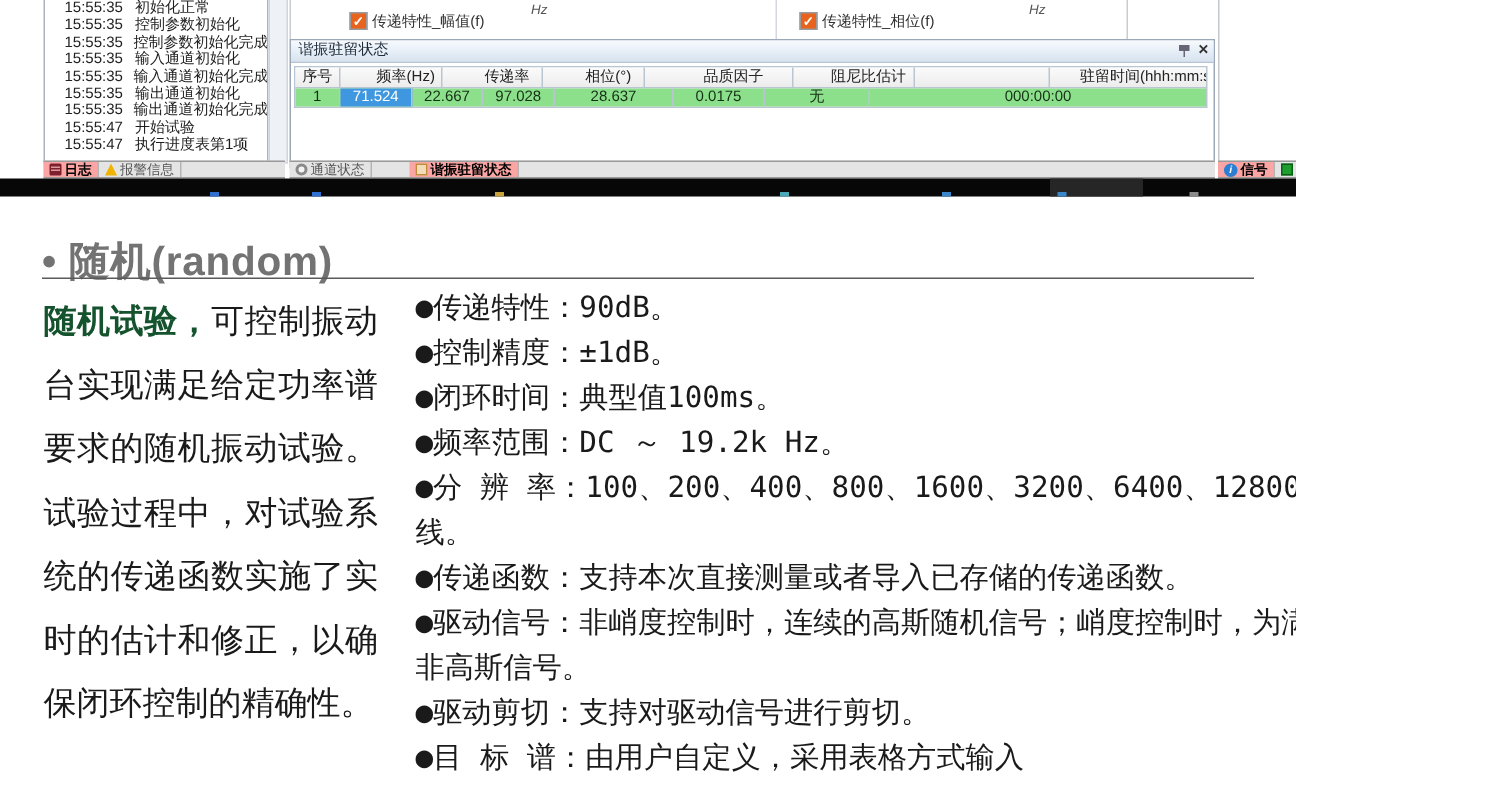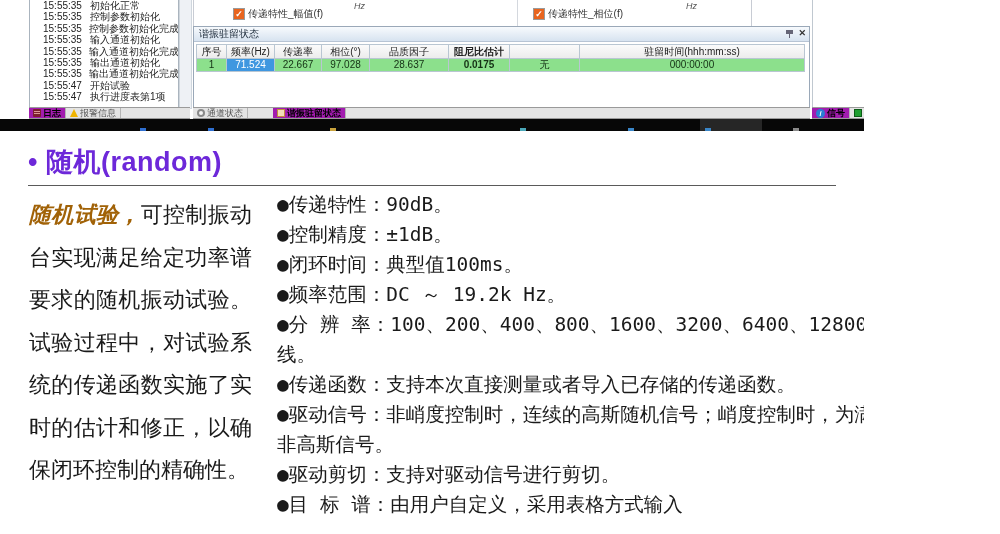--- a/index.html
+++ b/index.html
@@ -33,55 +33,55 @@
   .res-title{height:14px;background:linear-gradient(#f7fafd,#d7e3f0);border-bottom:1px solid #b7c4d4;
              font-size:10px;line-height:14px;padding-left:5px;color:#1d2b3a;position:relative;}
   .res-btns{position:absolute;right:3px;top:1px;display:flex;gap:5px;align-items:center;}
   .pin-ico{width:7px;height:9px;position:relative;}
   .pin-ico:before{content:"";position:absolute;left:0;top:1px;width:7px;height:4px;background:#667;}
   .pin-ico:after{content:"";position:absolute;left:3px;top:5px;width:1px;height:4px;background:#667;}
   .close-ico{font-size:9px;font-weight:bold;color:#333;line-height:11px;}
   .res-table{margin:2px;border:1px solid #b9c6d2;width:609px;box-sizing:border-box;}
   .t-row{display:flex;text-align:center;font-size:10px;}
   .t-head{height:13px;line-height:13px;background:linear-gradient(#fbfbfb,#ececec);
-          border-bottom:1px solid #b9c6d2;color:#222;}
+          border-bottom:1px solid #b9c6d2;color:#222;gap:20px;}
   .t-data{height:12px;line-height:12px;background:#8ce08c;color:#143014;}
   .t-cell{border-right:1px solid #b9c6d2;box-sizing:border-box;overflow:hidden;white-space:nowrap;}
   .t-cell:last-child{border-right:none;flex:1;}
   .c0{width:30px;} .c1{width:48px;} .c2{width:47px;} .c3{width:48px;}
-  .c4{width:79px;} .c5{width:61px;font-weight:bold;} .c6{width:70px;}
+  .c4{width:79px;} .c5{width:61px;} .c6{width:70px;}
   .t-data .c1{background:#3f97e0;color:#fff;}
 
   .tabbar{position:absolute;top:107px;height:12px;background:#e4e4e4;border-top:1px solid #9a9a9a;
           border-bottom:1px solid #9a9a9a;display:flex;align-items:stretch;font-size:9px;color:#555;box-sizing:border-box;}
   .tb-left{left:29px;width:161px;} .tb-mid{left:193px;width:617px;gap:25px;} .tb-right{left:812px;width:146px;}
   .tab{display:flex;align-items:center;gap:2px;padding:0 4px;border-right:1px solid #b5b5b5;white-space:nowrap;}
-  .tab.sel{background:#a21caf;color:#000;font-weight:bold;}
+  .tab.sel{background:#fca5a5;color:#000;font-weight:bold;}
   .ic-log{width:8px;height:8px;background:#7d1f2e;border-radius:1px;position:relative;}
   .ic-log:after{content:"";position:absolute;left:1px;top:2px;width:6px;height:1px;background:#d99;box-shadow:0 2px 0 #d99;}
   .ic-warn{width:0;height:0;border-left:4px solid transparent;border-right:4px solid transparent;
            border-bottom:8px solid #f0b400;}
   .ic-lamp{width:8px;height:8px;border-radius:50%;border:2px solid #8a8a8a;background:#f4f4f4;box-sizing:border-box;}
   .ic-res{width:8px;height:8px;background:#f3ddb8;border:1px solid #c08c3c;box-sizing:border-box;}
   .ic-info{width:9px;height:9px;border-radius:50%;background:#2a7fd4;color:#fff;font-size:7px;line-height:9px;
            text-align:center;font-weight:bold;font-style:italic;}
   .ic-func{width:8px;height:8px;background:#1f9e30;border:1px solid #0c5c16;box-sizing:border-box;}
 
   .taskbar{position:absolute;left:0;top:119px;width:1000px;height:12px;background:#070707;}
   .taskbar .lighter{position:absolute;left:700px;top:0;width:62px;height:12px;background:#262626;}
   .frag{position:absolute;top:9px;height:3px;width:6px;}
 
   
-  .doc-title{position:absolute;left:28px;top:144px;font-size:27px;font-weight:bold;color:#6d28d9;
+  .doc-title{position:absolute;left:28px;top:156px;font-size:27px;font-weight:bold;color:#737373;
              letter-spacing:0.5px;}
   .doc-underline{position:absolute;left:28px;right:28px;top:185px;border-top:1px solid #5a5a5a;}
   .doc{font-family:"DejaVu Sans Mono","Liberation Sans",sans-serif;}
   .doc-left{position:absolute;left:29px;top:194px;width:223px;font-size:22px;line-height:42.5px;
             color:#1a1a1a;text-align:justify;}
-  .doc-left b{font-weight:bold;color:#a16207;font-style:italic;}
+  .doc-left b{font-weight:bold;color:#14532d;}
   .doc-left .red{display:block;color:#fe0000;}
   .doc-right{position:absolute;left:277px;top:190px;width:720px;font-size:19.5px;line-height:30px;color:#1a1a1a;}
   .doc-right p{margin:0;}
   .feat-title{color:#fe0000;font-weight:bold;font-size:20px;}
 </style>
 </head>
 <body>
 
 <div id="page">
 

